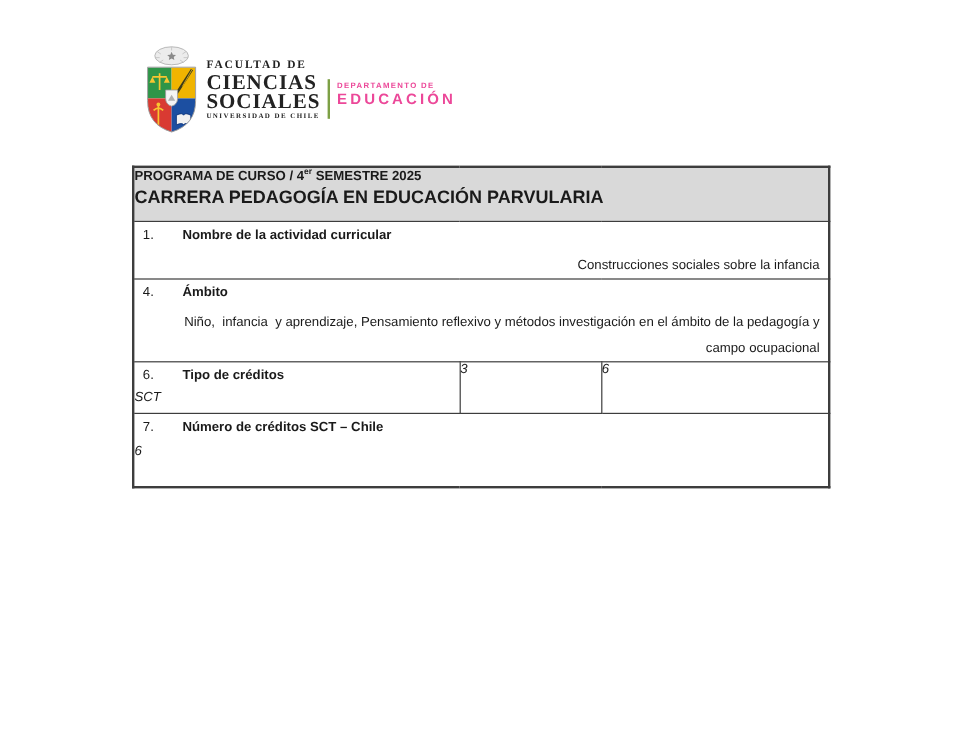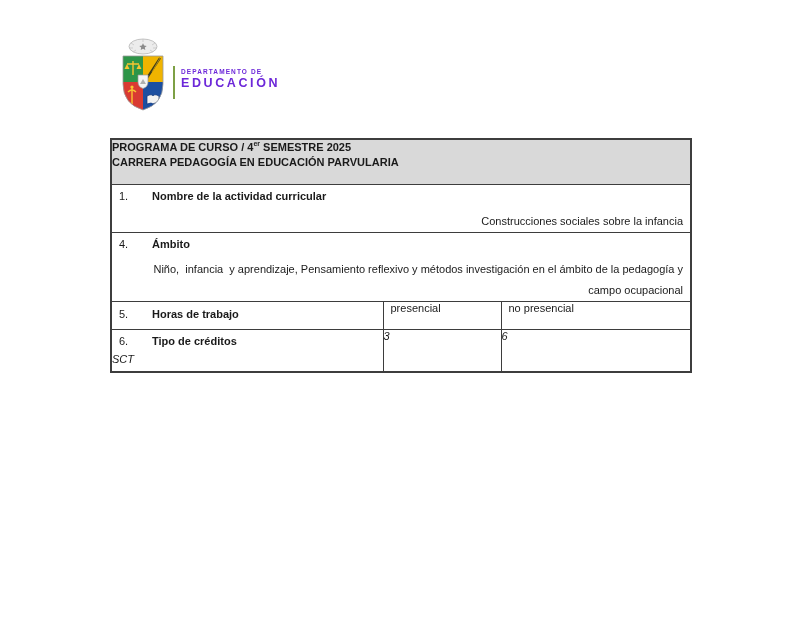--- a/index.html
+++ b/index.html
@@ -10,34 +10,34 @@
   }
 
   
   .logo { position:absolute; left:119px; top:38px; display:flex; align-items:flex-start; }
   .shield-wrap { width:48px; }
   .fac-block { margin-left:5px; margin-top:12px; font-family:"Liberation Serif", serif; color:#222; }
   .fac-line1 { font-size:9.5px; letter-spacing:1.6px; font-weight:700; }
   .fac-line2, .fac-line3 { font-size:17.5px; font-weight:700; letter-spacing:0.8px; line-height:16px; }
   .fac-univ  { font-size:5.8px; letter-spacing:1.2px; font-weight:700; margin-top:2px; }
   .green-divider { width:2px; height:33px; background:#7da045; margin:28px 0 0 6px; }
-  .dept-block { margin:30px 0 0 6px; font-family:"Liberation Sans", sans-serif; color:#6d28d9; }
+  .dept-block { margin:30px 0 0 6px; font-family:"Liberation Sans", sans-serif; color:#ec4899; }
   .dept-line1 { font-size:6.5px; font-weight:700; letter-spacing:1.1px; }
   .dept-line2 { font-size:12.5px; font-weight:600; letter-spacing:2.6px; margin-top:1px; }
 
   
   table.course { position:absolute; left:110px; top:138px; width:580px;
     border-collapse:collapse; table-layout:fixed; border:2px solid #3d3d3d; }
   table.course td, table.course th { border:1px solid #3d3d3d; vertical-align:top;
     font-size:11px; color:#1a1a1a; font-weight:400; text-align:left; }
 
   th.title-cell { background:#d9d9d9; height:45px; vertical-align:middle; text-align:center; }
   .title-line1 { font-weight:700; font-size:11px; }
   .title-line1 sup { font-size:7px; }
-  .title-line2 { font-weight:700; font-size:11px; margin-top:3px; }
+  .title-line2 { font-weight:700; font-size:15px; margin-top:3px; }
 
   .lbl { margin:5px 0 0 7px; font-weight:700; }
   .lbl .num { display:inline-block; width:33px; font-weight:400; }
   .val { margin:9px 7px 0 7px; white-space:pre-wrap; line-height:21px;text-align:right; }
 
   tr.h47 { height:47px;padding-left:20px; } tr.h40 { height:40px; } tr.h63 { height:63px; }
   tr.h28 { height:28px; } tr.h43 { height:43px; } tr.h62 { height:62px; }
 
   td.plain-cell { vertical-align:middle; padding-left:7px; }
   .ital { font-style:italic; }
@@ -103,20 +103,26 @@
         </g>
         <path d="M4 18 h40 v28 q0 20 -20 26 q-20 -6 -20 -26 z" fill="none" stroke="#9a9a9a" stroke-width="0.8"></path>
 
         <g>
           <path d="M19 37 h10 v7 q0 5 -5 6.5 q-5 -1.5 -5 -6.5 z" fill="#f4f4f4" stroke="#9a9a9a" stroke-width="0.7"></path>
           <path d="M21 46 l3 -5 l3 5 z" fill="#b0b0b0"></path>
         </g>
       </svg>
     </div>
 
+    <div class="fac-block">
+      <div class="fac-line1">FACULTAD DE</div>
+      <div class="fac-line2">CIENCIAS</div>
+      <div class="fac-line3">SOCIALES</div>
+      <div class="fac-univ">UNIVERSIDAD DE CHILE</div>
+    </div>
 
     <div class="green-divider"></div>
 
     <div class="dept-block">
       <div class="dept-line1">DEPARTAMENTO DE</div>
       <div class="dept-line2">EDUCACIÓN</div>
     </div>
   </div>
 
   <table class="course">
@@ -142,33 +148,32 @@
 
 
 
     <tr class="h63">
       <td colspan="3">
         <div class="lbl"><span class="num">4.</span><span>Ámbito</span></div>
         <div class="val">Niño,  infancia  y aprendizaje, Pensamiento reflexivo y métodos investigación en el ámbito de la pedagogía y campo ocupacional</div>
       </td>
     </tr>
 
-    <tr class="h28">
-      <td>
-        <div class="lbl" style="margin-top:6px"><span class="num">5.</span><span>Horas de trabajo</span></div>
-      </td>
-      <td class="plain-cell">presencial</td>
-      <td class="plain-cell">no presencial</td>
-    </tr>
 
     <tr class="h43">
       <td>
         <div class="lbl"><span class="num">6.</span><span>Tipo de créditos</span></div>
         <div class="cent ital sct-line">SCT</div>
       </td>
       <td class="num-cell">3</td>
       <td class="num-cell">6</td>
     </tr>
 
+    <tr class="h62">
+      <td colspan="3">
+        <div class="lbl"><span class="num">7.</span><span>Número de créditos SCT – Chile</span></div>
+        <div class="cent ital row7-val">6</div>
+      </td>
+    </tr>
   </tbody>
     </table>
 
 </div>
 
 </body></html>

